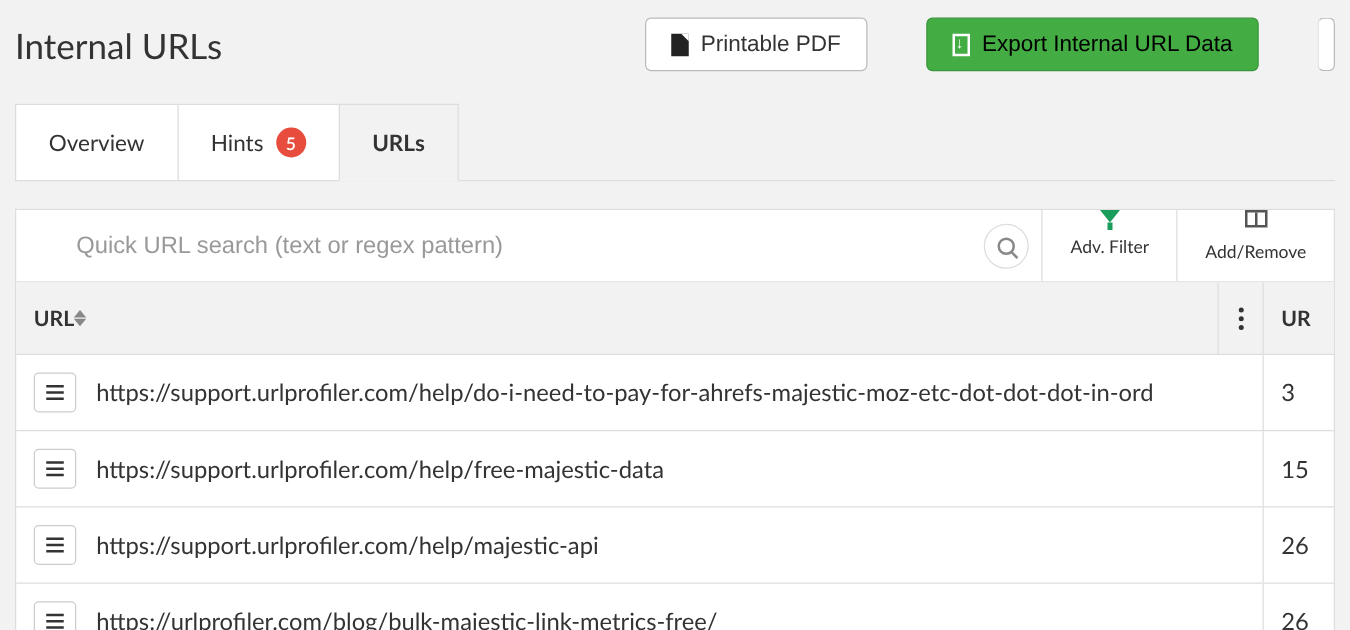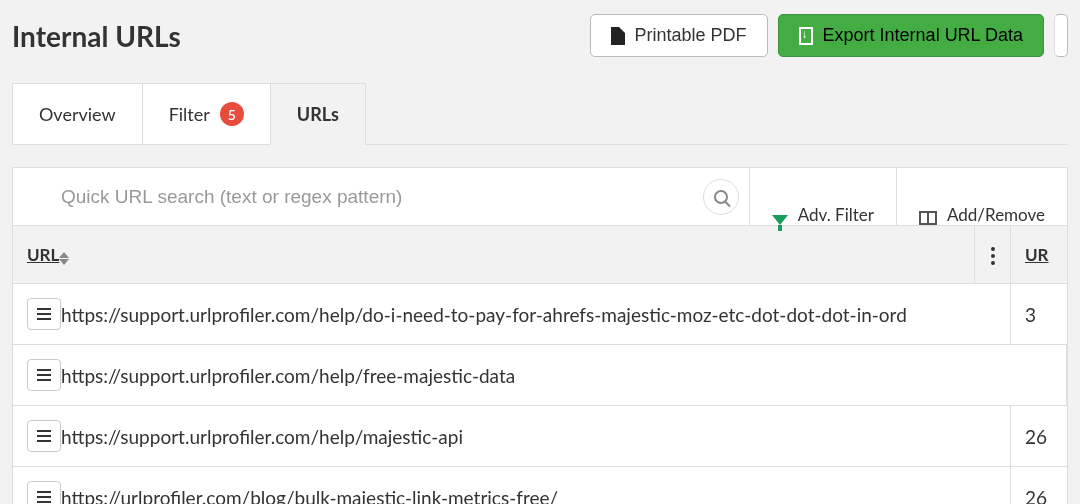--- a/index.html
+++ b/index.html
@@ -12,41 +12,42 @@
     height: 504px;
     overflow: hidden;
   }
   .page-header {
     display: flex;
     align-items: center;
     padding: 14px 12px 0 12px;
   }
   .page-title {
     font-size: 28px;
-    font-weight: 700;
+    font-weight: 400;
     color: #333;
     margin: 0;
     flex: 1;
   }
   .header-actions {
     display: flex;
     gap: 10px;
   }
   .btn {
     display: inline-flex;
     align-items: center;
     gap: 10px;
     font-size: 18px;
     padding: 10px 20px;
     border-radius: 5px;
     border: 1px solid #bbb;
     background: #fff;
     color: #333;
     cursor: pointer;
     white-space: nowrap;
+    margin-left: 37px;
   }
   .btn.green {
     background: #43ac43;
     border-color: #3b943b;
     color: #000000;
   }
   .btn.stub {
     width: 14px;
     padding: 10px 6px;
     border-left: 1px solid #ddd;
@@ -164,28 +165,29 @@
   .mag::after {
     content: "";
     position: absolute;
     width: 7px; height: 2px;
     background: #888;
     bottom: -3px; right: -5px;
     transform: rotate(45deg);
   }
   .tool-btn {
     display: flex;
-    align-items: flex-end;
+    align-items: center;
     gap: 10px;
     padding: 0 22px;
     border-right: 1px solid #ddd;
-    font-size: 17px;
+    font-size: 14px;
     color: #333;
     cursor: pointer;
     white-space: nowrap;
+    flex-direction: column;
   }
   .tool-btn:last-child { border-right: none; }
   .funnel {
     width: 0; height: 0;
     border-left: 8px solid transparent;
     border-right: 8px solid transparent;
     border-top: 10px solid #1a9d5b;
     position: relative;
   }
   .funnel::after {
@@ -217,23 +219,22 @@
     display: flex;
     background: #f2f2f2;
     border-bottom: 1px solid #ddd;
     font-size: 17px;
     font-weight: 700;
     color: #333;
   }
   .th {
     padding: 18px 14px;
     display: flex;
-    align-items: flex-end;
+    align-items: center;
     gap: 0;
-    text-decoration: underline;
   }
   .th.url { flex: 1; border-right: 1px solid #ddd; }
   .th.opts { width: 36px; justify-content: center; border-right: 1px solid #ddd; }
   .th.ur { width: 56px; }
   .sort-arrows {
     display: inline-flex;
     flex-direction: column;
     gap: 1px;
   }
   .tri-up {
@@ -264,21 +265,21 @@
     align-items: stretch;
     font-size: 19px;
     color: #333;
   }
   .tbody .row:last-child { border-bottom: none; }
   .row .cell {
     padding: 14px 14px;
     display: flex;
     align-items: center;
   }
-  .cell.url { flex: 1; border-right: 1px solid #ddd; overflow: hidden; }
+  .cell.url { flex: 1; border-right: 1px solid #ddd; gap: 16px; overflow: hidden; }
   .cell.ur { width: 56px; }
   .hamburger {
     width: 34px; height: 32px;
     border: 1px solid #ccc;
     border-radius: 4px;
     display: flex;
     align-items: center;
     justify-content: center;
     flex-shrink: 0;
     cursor: pointer;
@@ -314,21 +315,21 @@
     </button>
     <button class="btn stub"></button>
   </div>
 </div>
 
 <div class="tabs">
   <div class="tab">
     <span>Overview</span>
   </div>
   <div class="tab">
-    <span>Filter</span>
+    <span>Hints</span>
     <span class="badge">5</span>
   </div>
   <div class="tab active">
     <span>URLs</span>
   </div>
 </div>
 
 <div class="toolbar">
   <div class="search-wrap">
     <input class="search-input" type="text" placeholder="Quick URL search (text or regex pattern)" style="">
@@ -384,20 +385,21 @@
         <div class="cell url">
           <div class="hamburger">
             <div class="hamburger-lines">
               <span></span>
               <span></span>
               <span></span>
             </div>
           </div>
           <span class="url-text">https://support.urlprofiler.com/help/free-majestic-data</span>
         </div>
+        <div class="cell ur">15</div>
       </div>
       <div class="row">
         <div class="cell url">
           <div class="hamburger">
             <div class="hamburger-lines">
               <span></span>
               <span></span>
               <span></span>
             </div>
           </div>

